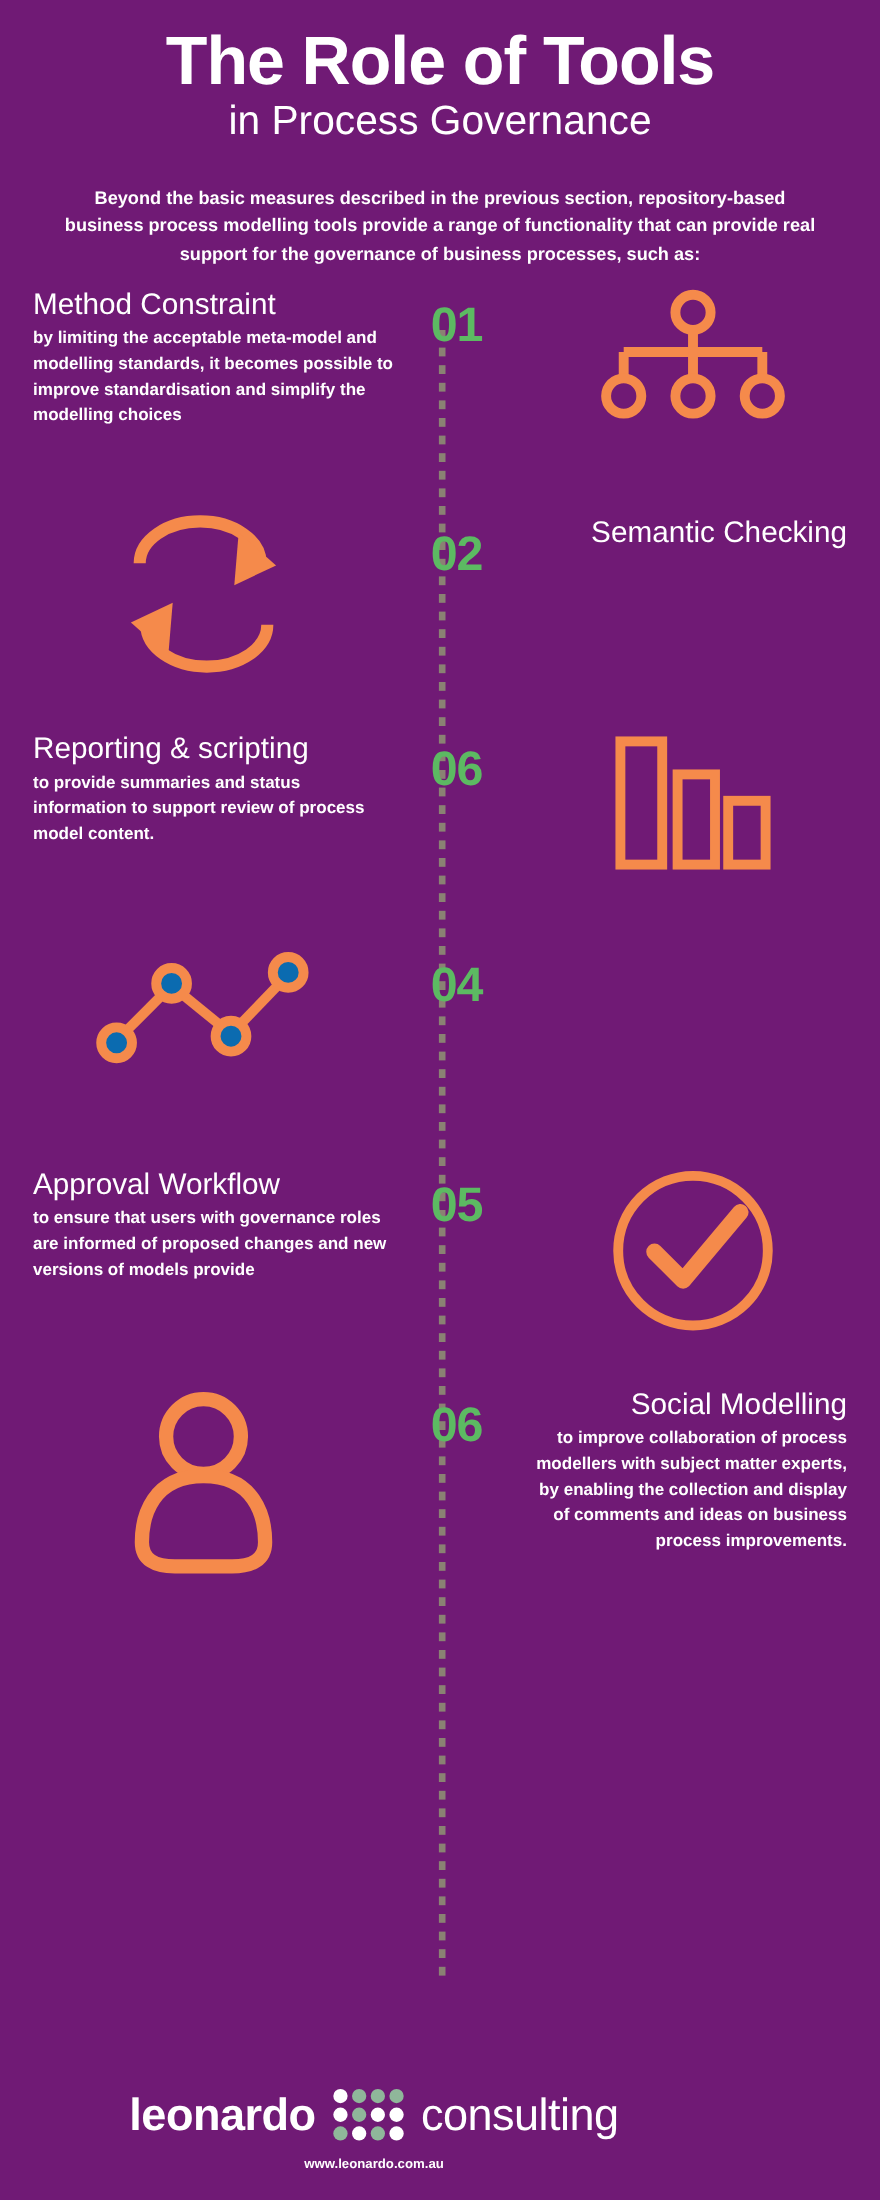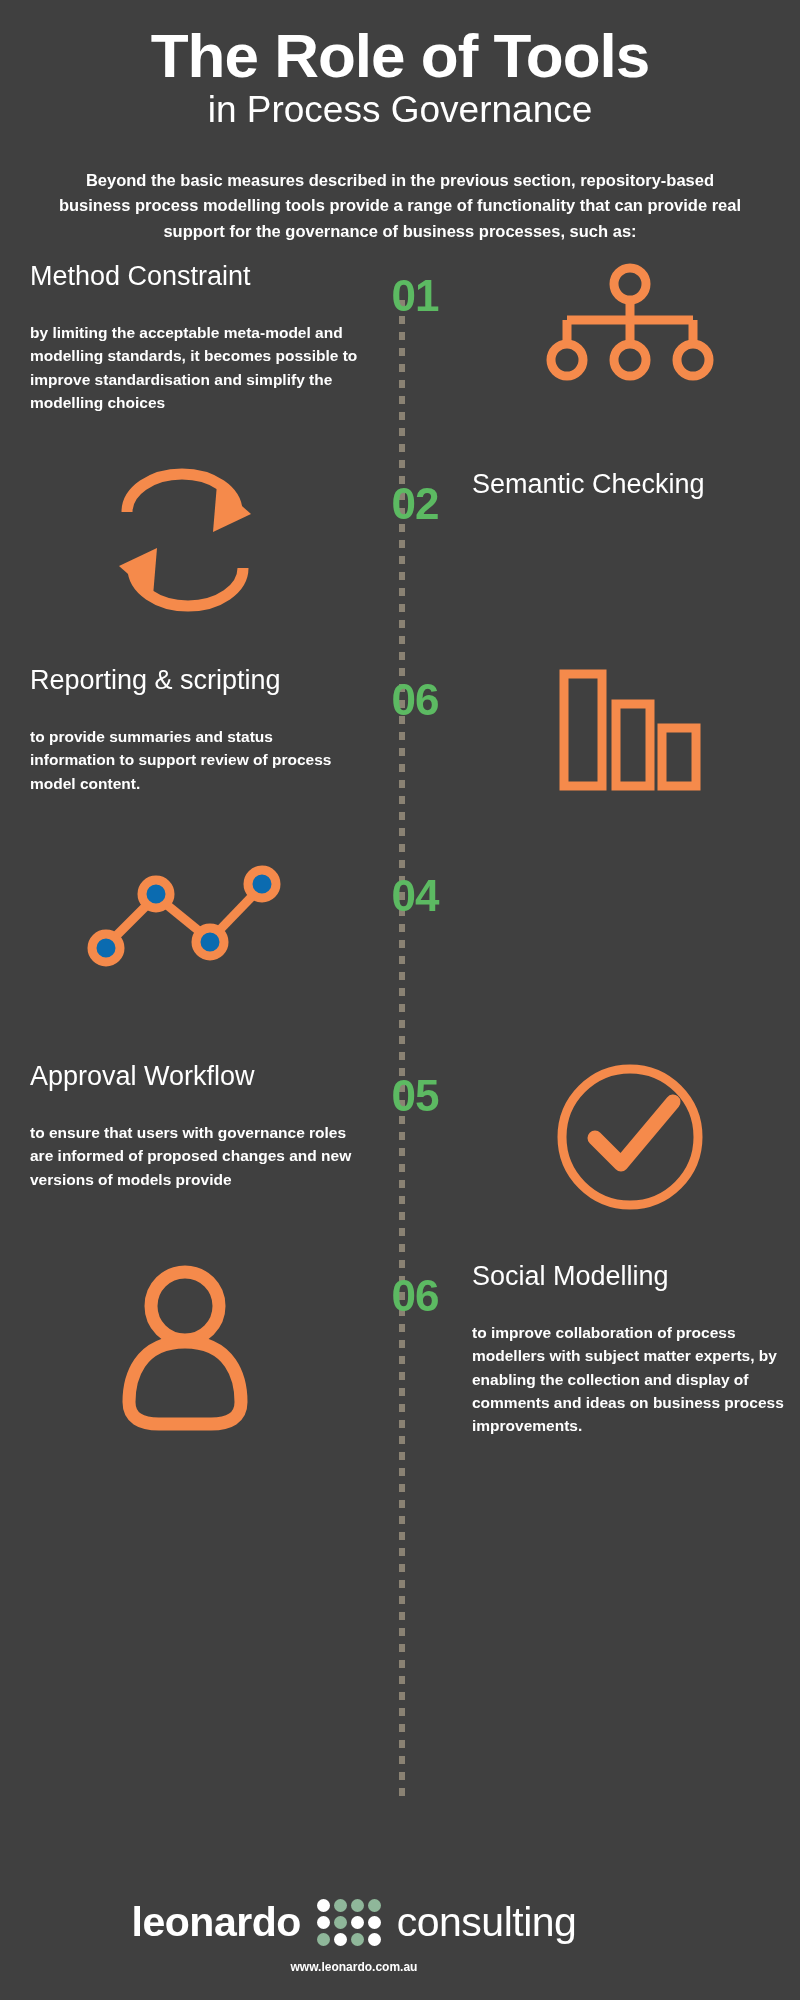--- a/index.html
+++ b/index.html
@@ -12,21 +12,21 @@
     font-family: "Liberation Sans", sans-serif;
     color: #ffffff;
     overflow: hidden;
     position: relative;
   }
 
   .page {
     position: relative;
     width: 800px;
     height: 2000px;
-    background: #404040;
+    background: #701a75;
   }
 
   
   .header {
     padding: 24px 28px 0 28px;
     text-align: center;
   }
   .title-main {
     font-size: 62px;
     font-weight: bold;
@@ -97,31 +97,31 @@
   .sec-title {
     font-size: 27px;
     font-weight: normal;
     line-height: 1.1;
     color: #ffffff;
   }
   .sec-body {
     font-size: 15.5px;
     font-weight: bold;
     line-height: 1.5;
-    margin-top: 29px;
+    margin-top: 4px;
     color: #ffffff;
   }
 
   .align-left  { text-align: left;  padding-left: 30px; padding-right: 12px; }
-  .align-right { text-align: left; padding-left: 12px; }
+  .align-right { text-align: right; padding-right: 30px; padding-left: 12px; }
 
   
   .footer {
     position: absolute;
-    left: 14px;
+    left: 0;
     bottom: 26px;
     width: 680px;
     text-align: center;
     z-index: 3;
   }
   .logo-row {
     display: flex;
     align-items: center;
     justify-content: center;
     gap: 16px;

